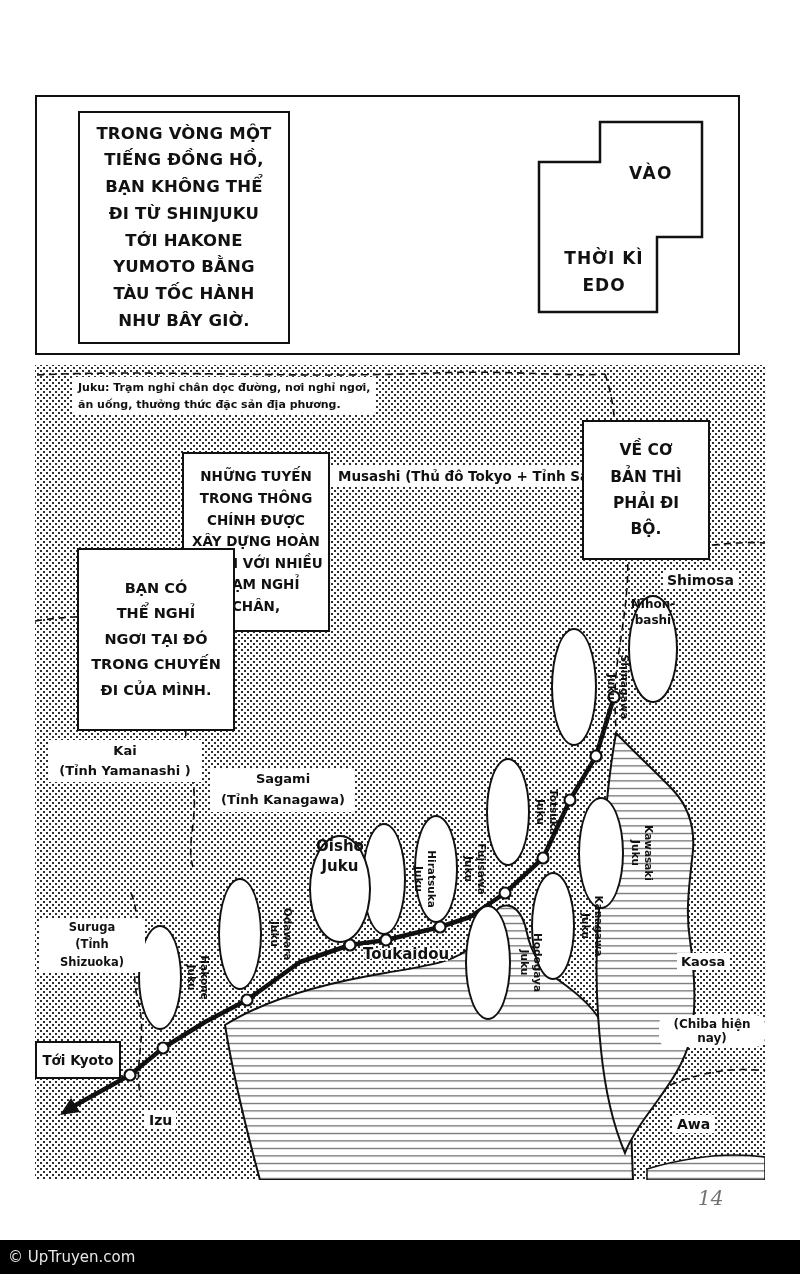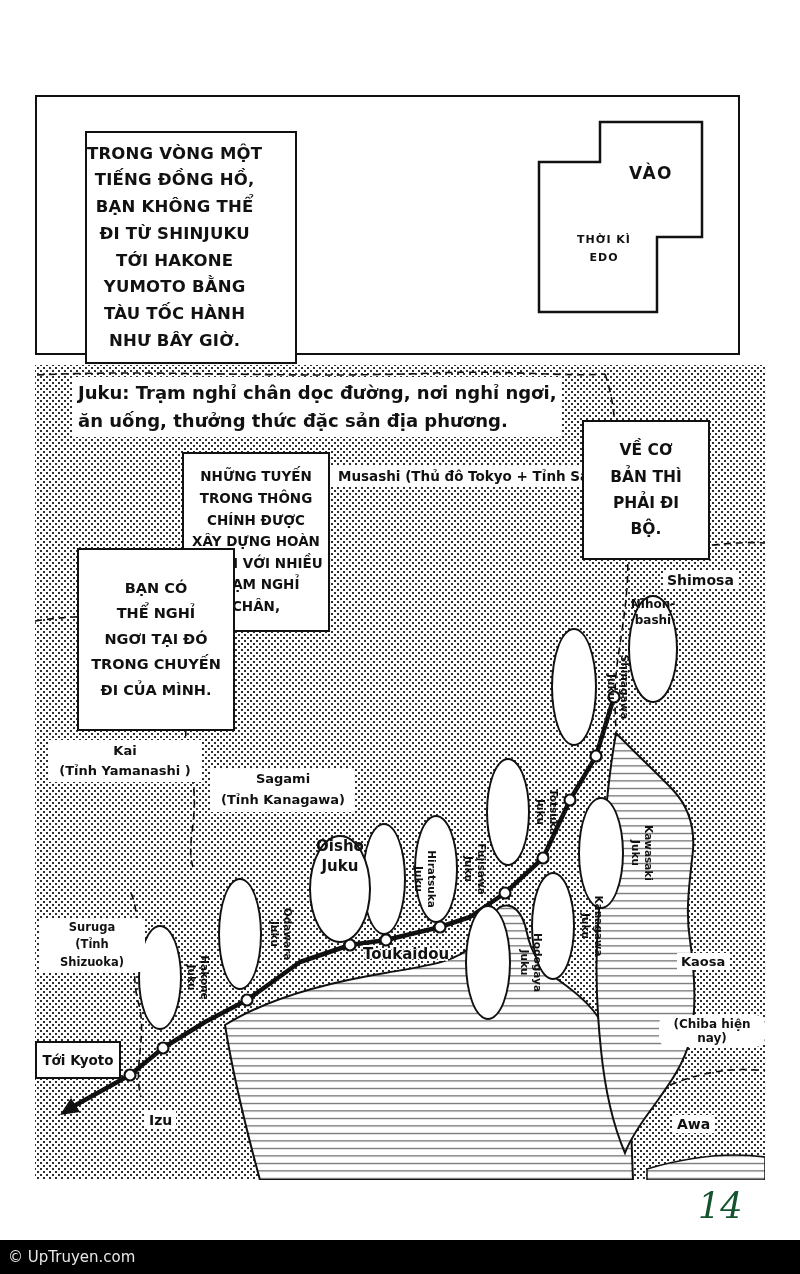--- a/index.html
+++ b/index.html
@@ -4,48 +4,48 @@
 <style>
   * { margin:0; padding:0; box-sizing:border-box; }
   html,body { width:800px; height:1274px; }
   body { background:#fff; font-family:"DejaVu Sans",sans-serif; color:#111; position:relative; overflow:hidden; }
 
   .sheet { position:absolute; inset:0; background:#fff; }
 
   
   .panel-top { position:absolute; left:35px; top:95px; width:705px; height:260px;
                border:2px solid #111; background:#fff; }
-  .caption-box { position:absolute; left:48px; top:14px; width:212px; height:233px;
+  .caption-box { position:absolute; left:41px; top:14px; width:212px; height:233px;
                  border:2px solid #111; background:#fff;
-                 display:flex; align-items:center; justify-content:flex-start; text-align:center;margin-top:20px; }
+                 display:flex; align-items:center; justify-content:center; text-align:center; }
   .caption-text { white-space:pre-line; font-weight:bold; font-size:16.5px; line-height:1.62; letter-spacing:.2px; }
   .title-svg { position:absolute; left:0; top:0; }
   .title-word { position:absolute; left:563px; top:66px; width:102px; text-align:center;
                 font-weight:bold; font-size:17px; letter-spacing:1.5px; }
-  .title-rest { position:absolute; left:502px; top:134px; width:118px; text-align:center;
-                font-weight:bold; font-size:11px; line-height:1.6; white-space:pre-line; letter-spacing:1px;padding-left:12px; }
+  .title-rest { position:absolute; left:502px; top:148px; width:118px; text-align:center;
+                font-weight:bold; font-size:17px; line-height:1.6; white-space:pre-line; letter-spacing:1px;padding-left:12px; }
 
   
   .map { position:absolute; left:35px; top:365px; width:730px; height:815px;
          background-color:#fff;
          background-image: radial-gradient(#2e2e2e 0.8px, transparent 0.95px),
                            radial-gradient(#2e2e2e 0.8px, transparent 0.95px);
          background-size:6px 6px, 6px 6px; background-position:0 0, 3px 3px; }
   .geo { position:absolute; left:0; top:0; z-index:1; }
   .dash { fill:none; stroke:#111; stroke-width:1.6; stroke-dasharray:7 5; }
 
   .bubble { position:absolute; background:#fff; border:2.5px solid #111; z-index:4;
             display:flex; align-items:center; justify-content:center; text-align:center;
             font-weight:bold; white-space:pre-line; }
   #bubble-transport { left:147px; top:87px;  width:148px; height:180px; font-size:13.5px; line-height:1.6; }
   #bubble-rest      { left:42px;  top:183px; width:158px; height:183px; font-size:14.5px; line-height:1.75; }
   #bubble-walk      { left:547px; top:55px;  width:128px; height:140px; font-size:15.5px; line-height:1.7; }
 
   .note { position:absolute; left:38px; top:12px; z-index:3; background:#fff; padding:2px 5px;
-          font-size:18px; font-weight:bold; line-height:1.55; white-space:pre-line; }
+          font-size:11px; font-weight:bold; line-height:1.55; white-space:pre-line; }
   .musashi { position:absolute; left:296px; top:101px; z-index:3; background:#fff; padding:2px 7px;
              font-size:13.5px; font-weight:bold; }
 
   .region { position:absolute; z-index:3; font-weight:bold; white-space:pre-line; text-align:center;
             background:#fff; padding:1px 4px; }
   #rg-shimosa { left:628px; top:206px; font-size:14px; }
   #rg-kai     { left:14px;  top:375px; width:152px; font-size:13px; line-height:1.55; }
   #rg-sagami  { left:176px; top:403px; width:144px; font-size:13px; line-height:1.6; }
   #rg-suruga  { left:4px;   top:553px; width:106px; font-size:11.5px; line-height:1.5; }
   #rg-izu     { left:110px; top:746px; font-size:14px; }
@@ -73,21 +73,21 @@
   #st-kanagawa   { left:496px; top:507px; width:44px; height:108px; }
   #st-hodogaya   { left:430px; top:540px; width:46px; height:115px; }
   #st-fujisawa   { left:379px; top:450px; width:44px; height:108px; }
   #st-hiratsuka  { left:327px; top:458px; width:44px; height:112px; }
   #st-oisho      { left:274px; top:470px; width:62px; height:108px; }
   #st-odawara    { left:183px; top:513px; width:44px; height:112px; }
   #st-hakone     { left:103px; top:560px; width:44px; height:105px; }
 
   
   .page-number { position:absolute; left:698px; top:1186px; font-family:"DejaVu Serif",serif;
-                 font-style:italic; font-size:35px; color:#14532d; }
+                 font-style:italic; font-size:20px; color:#737373; }
   .watermark-bar { position:absolute; left:0; top:1240px; width:800px; height:34px; background:#000;
                    display:flex; align-items:center; }
   .watermark-bar span { color:#e8e8e8; font-size:15px; padding-left:8px; }
 </style>
 </head>
 <body>
 
 <div class="sheet">
 
   <div class="panel-top">

